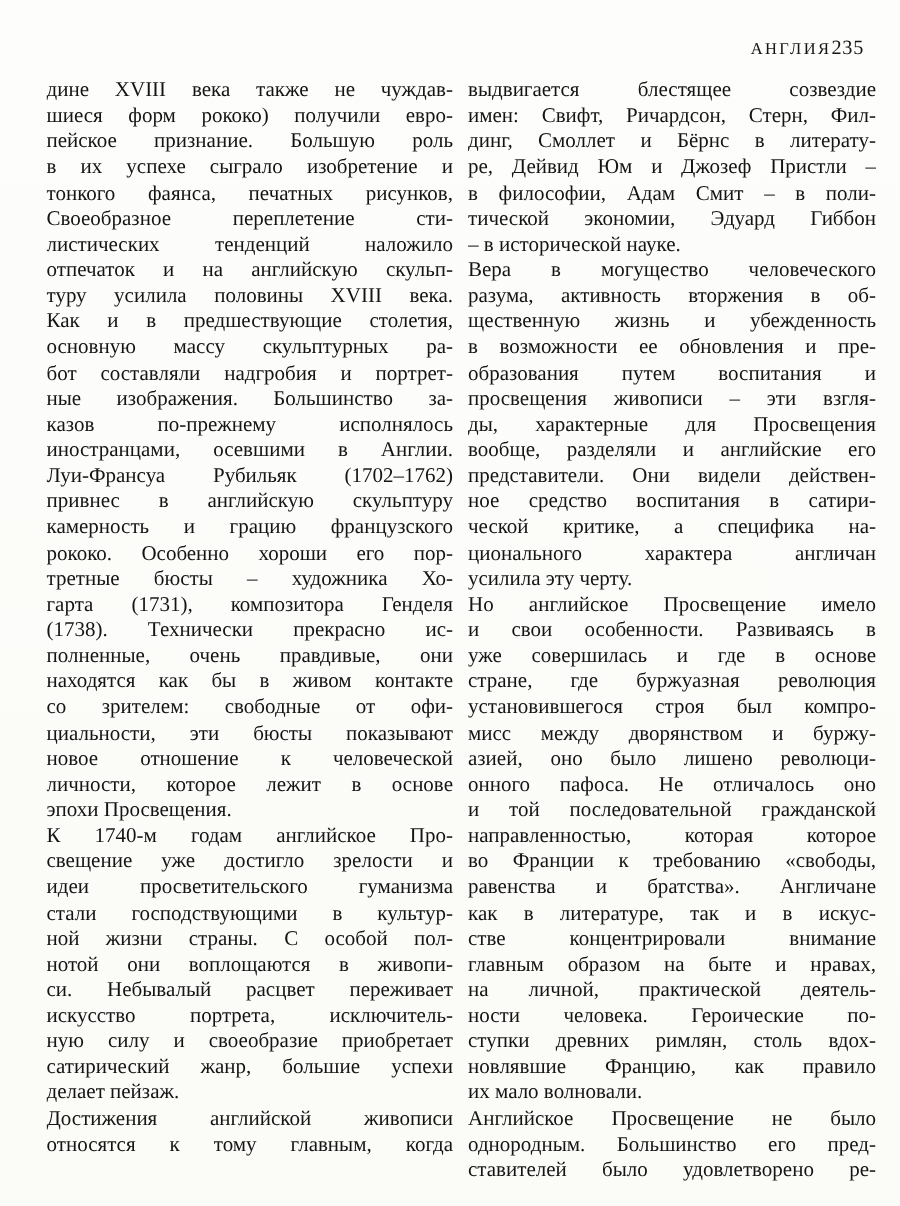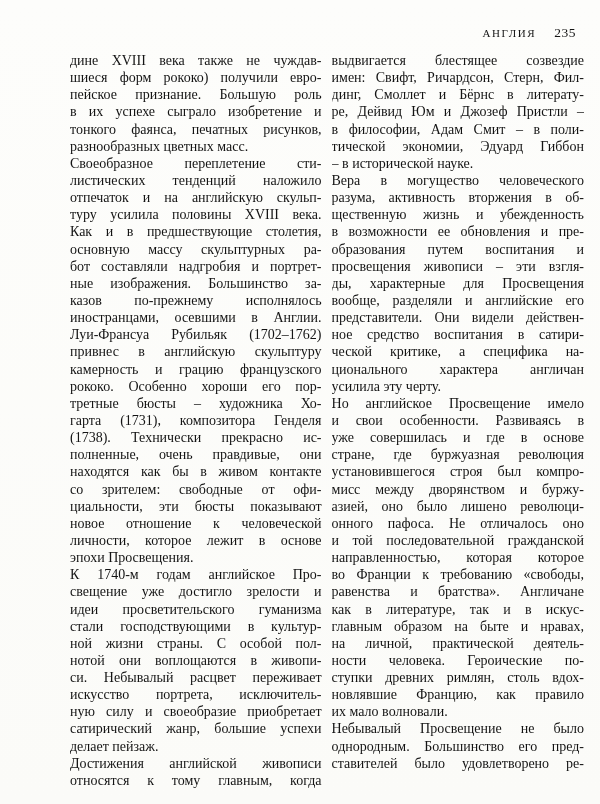--- a/index.html
+++ b/index.html
@@ -29,31 +29,30 @@
     margin-bottom: 13px;
     white-space: nowrap;
   }
   .running-title {
     font-size: 11px;
     letter-spacing: 1.6px;
     text-transform: uppercase;
   }
   .page-number {
     font-size: 13.5px;
-    margin-left: 18px;
     letter-spacing: 0.5px;
   }
   .columns {
     display: flex;
     gap: 10px;
   }
   .col {
     box-sizing: border-box;
   }
-  .col-left  { width: 271px; margin-left: 39px; }
+  .col-left  { width: 271px; }
   .col-right { width: 272px; }
   .para { margin: 0; }
   .line {
     font-size: 14px;
     line-height: 17.15px;
     height: 17.15px;
     text-align: justify;
     text-align-last: justify;
     white-space: normal;
     overflow: hidden;
@@ -70,21 +69,20 @@
     <span class="running-title">АНГЛИЯ</span><span class="page-number">235</span>
   </div>
   <div class="columns">
     <div class="col col-left">
         <div class="para">
           <div class="line">дине XVIII века также не чуждав-</div>
           <div class="line">шиеся форм рококо) получили евро-</div>
           <div class="line">пейское признание. Большую роль</div>
           <div class="line">в их успехе сыграло изобретение и</div>
           <div class="line">тонкого фаянса, печатных рисунков,</div>
-          <div class="line para-end">разнообразных цветных масс.</div>
         </div>
         <div class="para">
           <div class="line">Своеобразное переплетение сти-</div>
           <div class="line">листических тенденций наложило</div>
           <div class="line">отпечаток и на английскую скульп-</div>
           <div class="line">туру усилила половины XVIII века.</div>
           <div class="line">Как и в предшествующие столетия,</div>
           <div class="line">основную массу скульптурных ра-</div>
           <div class="line">бот составляли надгробия и портрет-</div>
           <div class="line">ные изображения. Большинство за-</div>
@@ -155,27 +153,28 @@
           <div class="line">стране, где буржуазная революция</div>
           <div class="line">установившегося строя был компро-</div>
           <div class="line">мисс между дворянством и буржу-</div>
           <div class="line">азией, оно было лишено революци-</div>
           <div class="line">онного пафоса. Не отличалось оно</div>
           <div class="line">и той последовательной гражданской</div>
           <div class="line">направленностью, которая которое</div>
           <div class="line">во Франции к требованию «свободы,</div>
           <div class="line">равенства и братства». Англичане</div>
           <div class="line">как в литературе, так и в искус-</div>
+          <div class="line">стве концентрировали внимание</div>
           <div class="line">главным образом на быте и нравах,</div>
           <div class="line">на личной, практической деятель-</div>
           <div class="line">ности человека. Героические по-</div>
           <div class="line">ступки древних римлян, столь вдох-</div>
           <div class="line">новлявшие Францию, как правило</div>
           <div class="line para-end">их мало волновали.</div>
         </div>
         <div class="para">
-          <div class="line">Небывалый Просвещение не было</div>
+          <div class="line">Английское Просвещение не было</div>
           <div class="line">однородным. Большинство его пред-</div>
           <div class="line">ставителей было удовлетворено ре-</div>
         </div>
       </div>
   </div>
 </div>
 
 </body></html>

